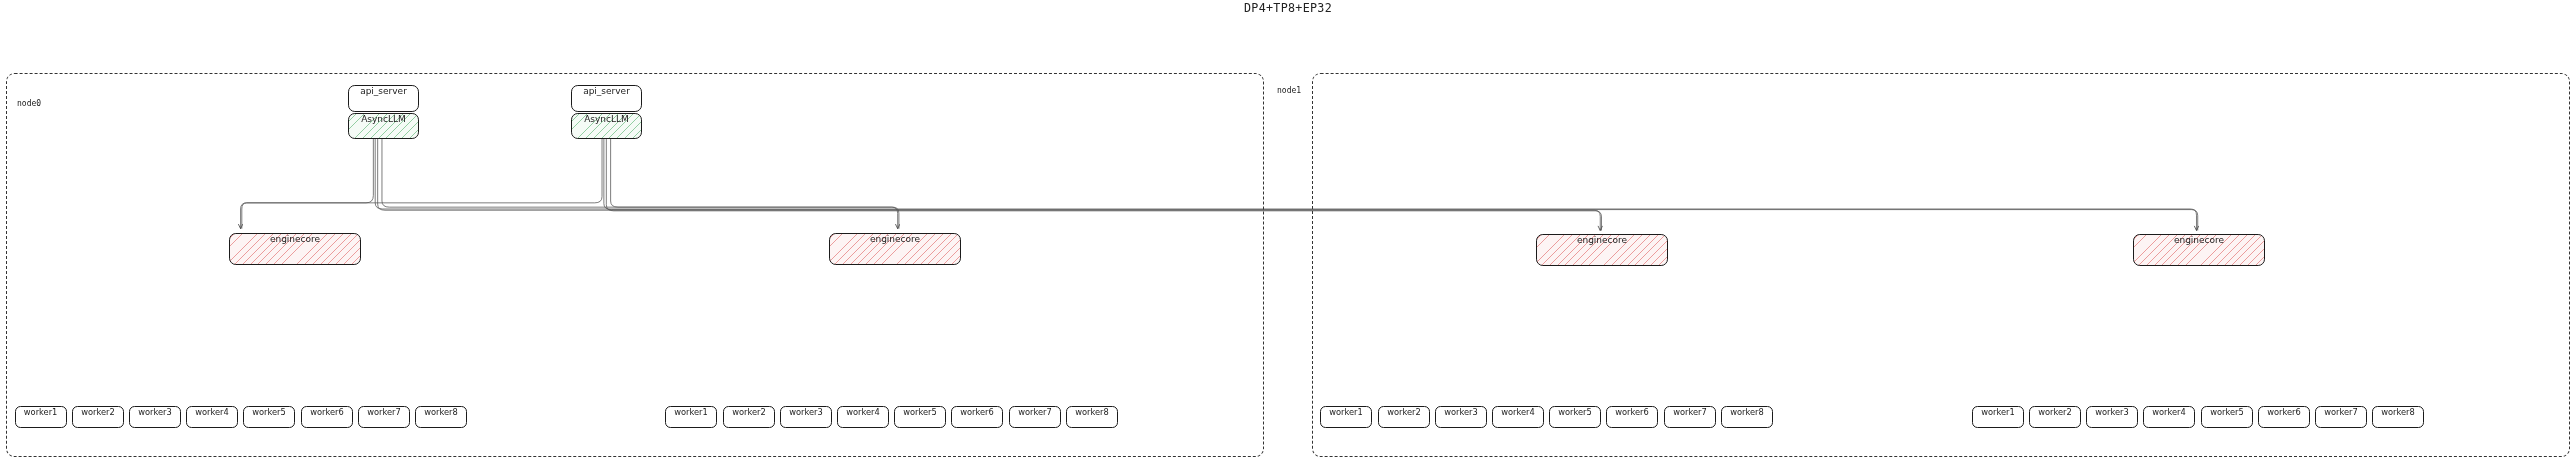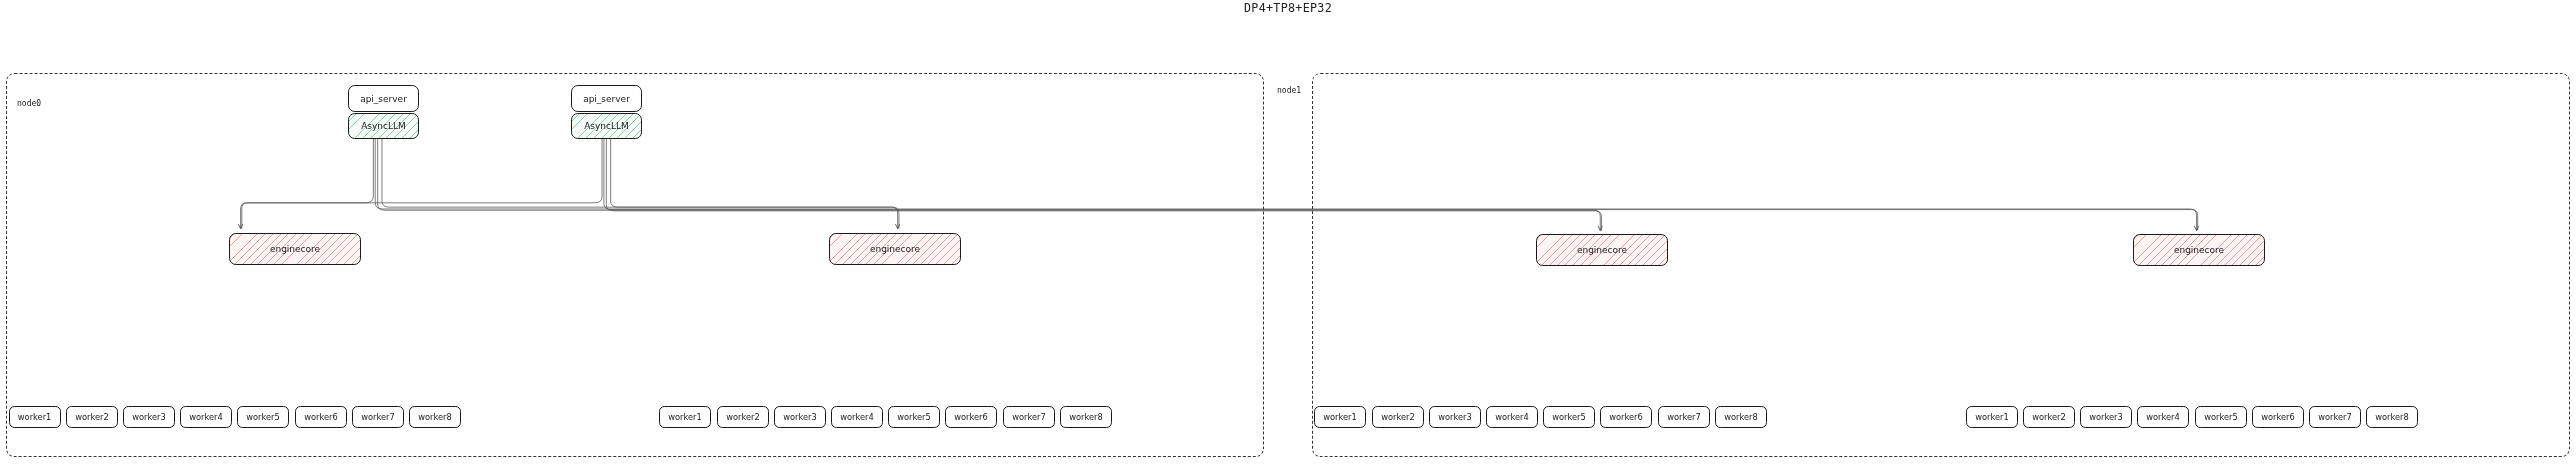--- a/index.html
+++ b/index.html
@@ -58,21 +58,20 @@
     white-space: nowrap;
   }
 
   
   .box {
     position: absolute;
     box-sizing: border-box;
     border: 1.2px solid #1b1b1b;
     border-radius: 5.5px;
     display: flex;
-    align-items: center;
     justify-content: center;
     font-size: 9px;
     color: #1b1b1b;
     background: #ffffff;
     white-space: nowrap;
   }
   .box.api-server {
     border-radius: 6.8px;
     background: #ffffff;
   }
@@ -95,20 +94,21 @@
        rgba(226,110,110,0.65) 0px,
        rgba(226,110,110,0.65) 0.7px,
        rgba(255,255,255,0) 0.7px,
        rgba(255,255,255,0) 5.5px
     );
   }
   .box.worker {
     border-radius: 5.5px;
     font-size: 8.3px;
     background: #ffffff;
+    margin-left: 6px;
   }
   .box-label {
     pointer-events: none;
   }
 </style>
 </head>
 <body>
 
 <div id="canvas">
 

